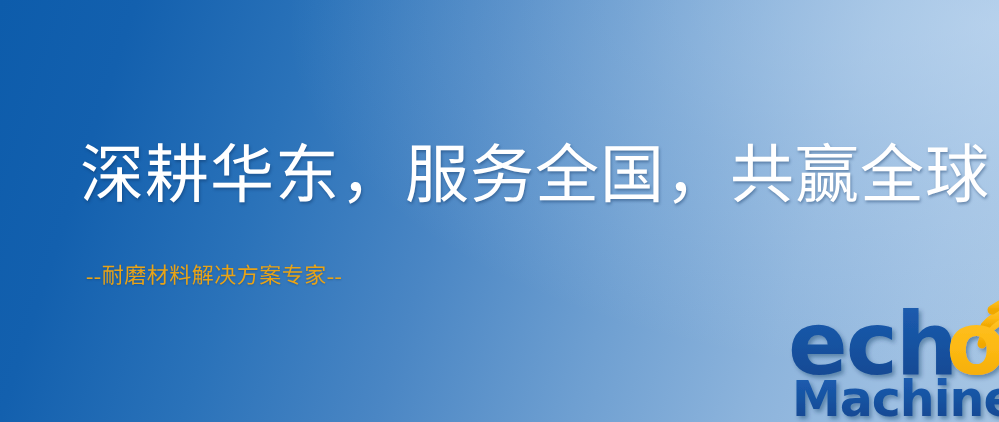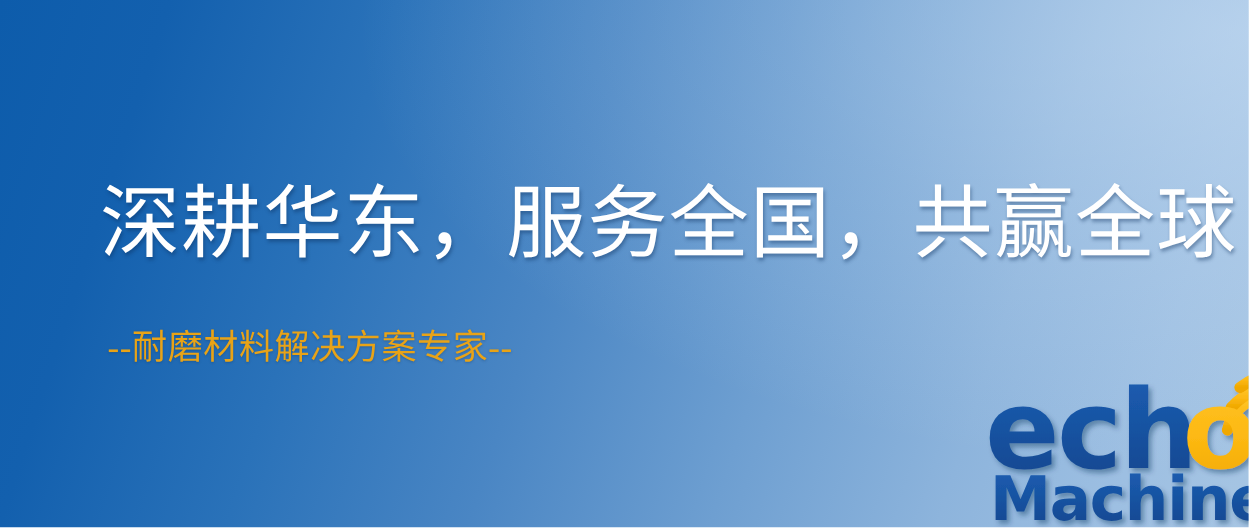--- a/index.html
+++ b/index.html
@@ -43,35 +43,35 @@
 
   .layer {
     position: absolute;
     z-index: 2;
   }
 
   
   #headline {
     left: 80px;
     top: 148px;
-    font-family: Liberation Serif, serif;
+    font-family: Liberation Mono, monospace;
     font-size: 64px;
     line-height: 1;
     letter-spacing: 1px;
     color: #ffffff;
     white-space: nowrap;
     text-shadow: 1px 2px 3px rgba(10, 45, 90, 0.40);
   }
 
   
   #subtitle {
     left: 86px;
     top: 265px;
     font-family: "Liberation Serif", "DejaVu Serif", serif;
-    font-size: 28px;
+    font-size: 22px;
     line-height: 1;
     letter-spacing: 0.5px;
     color: #e8a317;
     white-space: nowrap;
     text-shadow: 0px 1px 2px rgba(10, 45, 90, 0.30);
   }
 
   
   #logo {
     left: 786px;

